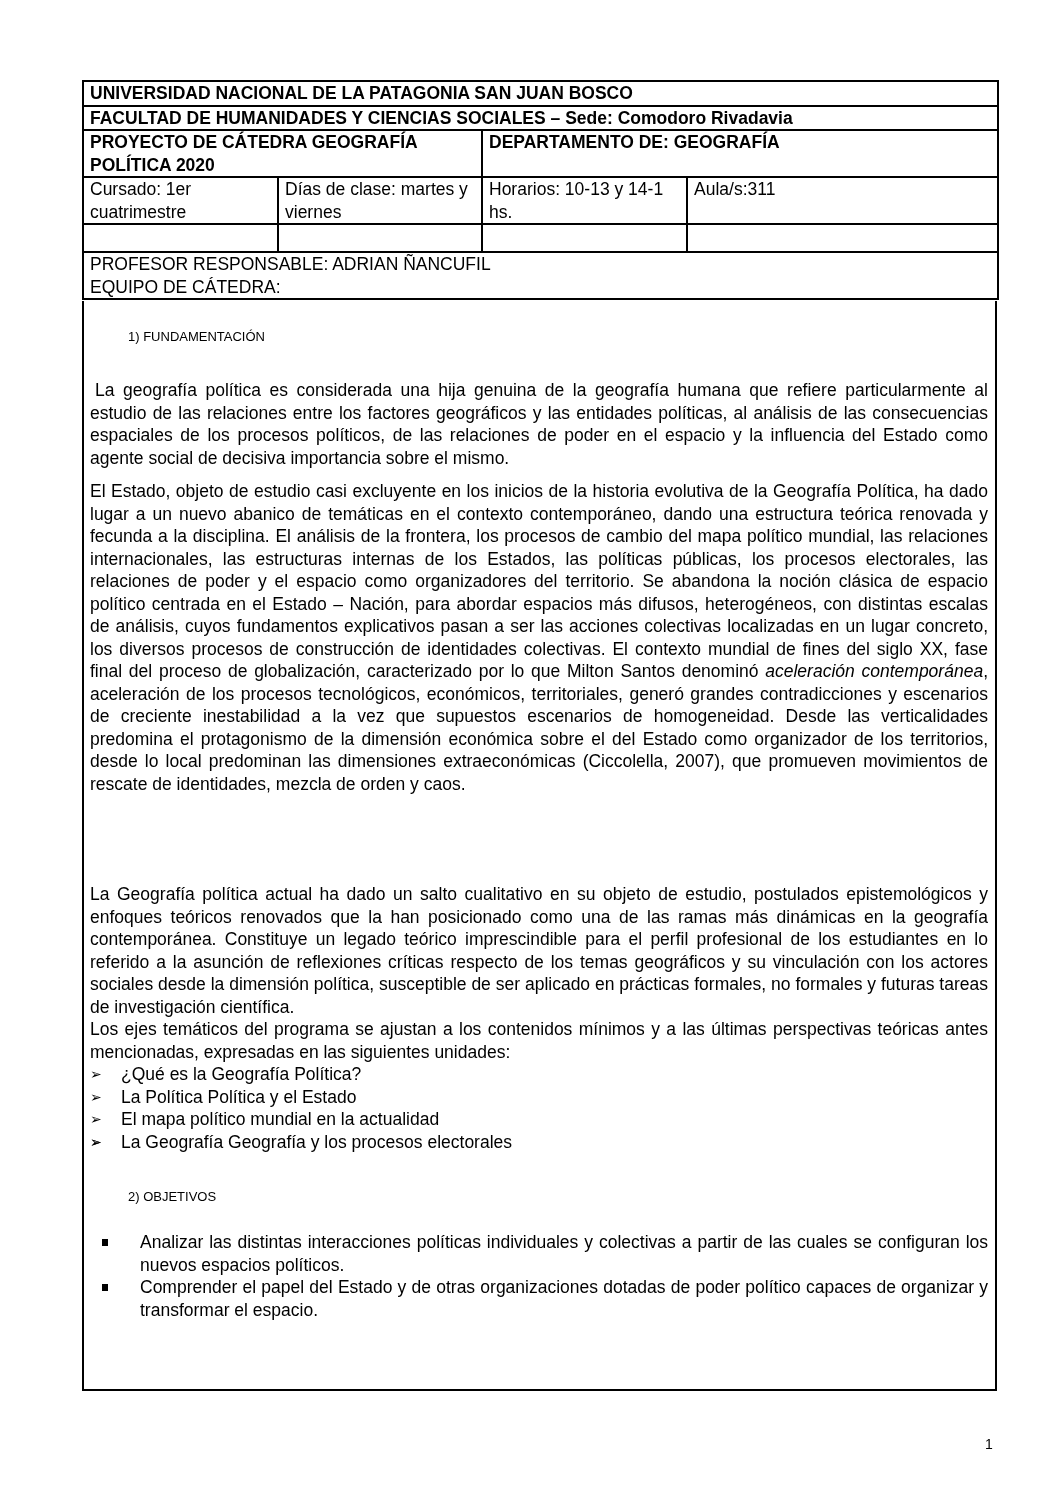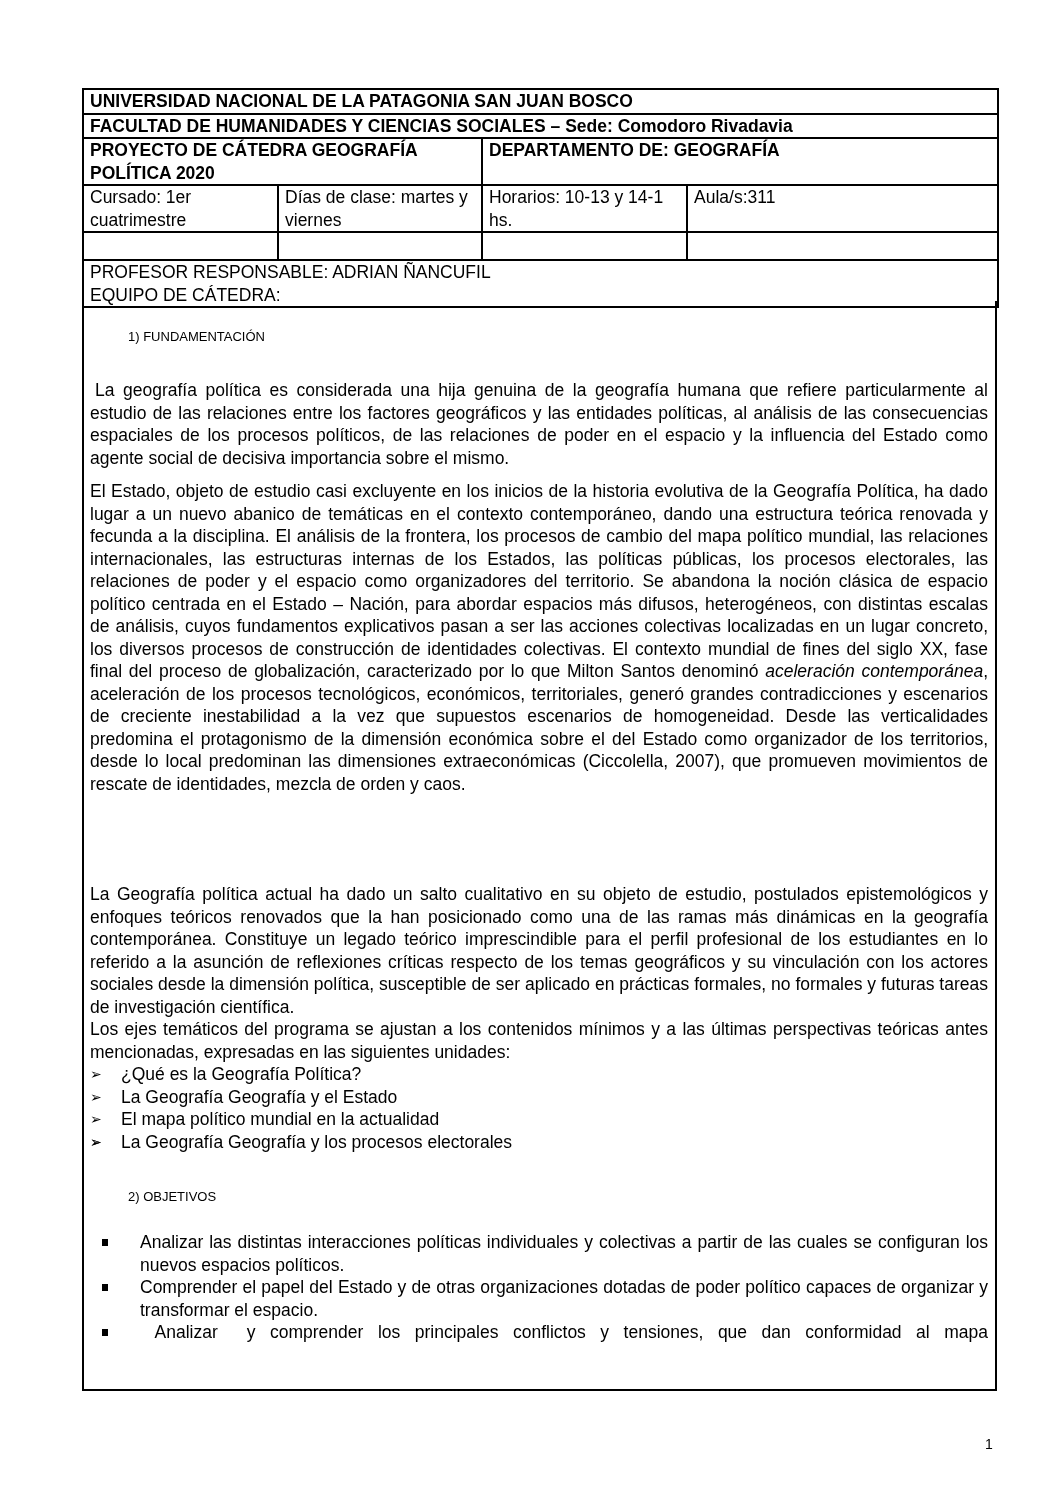--- a/index.html
+++ b/index.html
@@ -1,20 +1,20 @@
 <!DOCTYPE html>
 <html><head>
 <meta charset="utf-8">
 <style>
   html, body { margin: 0; padding: 0; background: #ffffff; }
   body { width: 1058px; height: 1497px; position: relative; overflow: hidden;
          font-family: "Liberation Sans", sans-serif; color: #000; }
   .page { position: absolute; left: 0; top: 0; width: 1058px; height: 1497px; background: #fff; }
 
-  table.hdr { position: absolute; left: 82px; top: 88px; width: 915px; border-collapse: collapse; table-layout: fixed; }
+  table.hdr { position: absolute; left: 82px; top: 80px; width: 915px; border-collapse: collapse; table-layout: fixed; }
   table.hdr td { border: 2px solid #000; padding: 0 4px 0 6px; vertical-align: top;
                  font-size: 17.5px; line-height: 22.5px; }
   table.hdr td.b { font-weight: bold; }
   .r1 td { height: 21px; }
   .r2 td { height: 21px; }
   .r3 td { height: 45px; }
   .r4 td { height: 44px; }
   .r5 td { height: 26px; }
   .r6 td { height: 44px; }
 
@@ -96,33 +96,32 @@
 
       <p class="j p2">
         <span>El Estado, objeto de estudio casi excluyente en los inicios de la historia evolutiva de la Geografía Política, ha dado lugar a un nuevo abanico de temáticas en el contexto contemporáneo, dando una estructura teórica renovada y fecunda a la disciplina. El análisis de la frontera, los procesos de cambio del mapa político mundial, las relaciones internacionales, las estructuras internas de los Estados, las políticas públicas, los procesos electorales, las relaciones de poder y el espacio como organizadores del territorio. Se abandona la noción clásica de espacio político centrada en el Estado – Nación, para abordar espacios más difusos, heterogéneos, con distintas escalas de análisis, cuyos fundamentos explicativos pasan a ser las acciones colectivas localizadas en un lugar concreto, los diversos procesos de construcción de identidades colectivas. El contexto mundial de fines del siglo XX, fase final del proceso de globalización, caracterizado por lo que Milton Santos denominó </span><i>aceleración contemporánea</i><span>, aceleración de los procesos tecnológicos, económicos, territoriales, generó grandes contradicciones y escenarios de creciente inestabilidad a la vez que supuestos escenarios de homogeneidad. Desde las verticalidades predomina el protagonismo de la dimensión económica sobre el del Estado como organizador de los territorios, desde lo local predominan las dimensiones extraeconómicas (Ciccolella, 2007), que promueven movimientos de rescate de identidades, mezcla de orden y caos.</span>
       </p>
 
       <div class="block3">
         <p class="j">La Geografía política actual ha dado un salto cualitativo en su objeto de estudio, postulados epistemológicos y enfoques teóricos renovados que la han posicionado como una de las ramas más dinámicas en la geografía contemporánea. Constituye un legado teórico imprescindible para el perfil profesional de los estudiantes en lo referido a la asunción de reflexiones críticas respecto de los temas geográficos y su vinculación con los actores sociales desde la dimensión política, susceptible de ser aplicado en prácticas formales, no formales y futuras tareas de investigación científica.</p>
         <p class="j">Los ejes temáticos del programa se ajustan a los contenidos mínimos y a las últimas perspectivas teóricas antes mencionadas, expresadas en las siguientes unidades:</p>
         <ul class="arrows">
           <li><span class="arr">➢</span><span>¿Qué es la Geografía Política?</span></li>
-          <li><span class="arr">➢</span><span>La Geografía Geografía y el Estado</span></li>
+          <li><span class="arr">➢</span><span>La Política Política y el Estado</span></li>
           <li><span class="arr">➢</span><span>El mapa político mundial en la actualidad</span></li>
           <li><span class="arr">➢</span></li>
           <li><span class="arr">➢</span><span>La Geografía Geografía y los procesos electorales</span></li>
         </ul>
       </div>
 
       <div class="sec-title sec2">2)  OBJETIVOS</div>
 
       <ul class="squares">
         <li><span class="sq"></span></li>
         <li><span class="sq"></span><span>Analizar las distintas interacciones políticas individuales y colectivas a partir de las cuales se configuran los nuevos espacios políticos.</span></li>
         <li><span class="sq"></span><span>Comprender el papel del Estado y de otras organizaciones dotadas de poder político capaces de organizar y transformar el espacio.</span></li>
-        <li style="text-align-last: justify;"><span class="sq"></span><span style="white-space: pre-wrap;"> Analizar  y comprender los principales conflictos y tensiones, que dan conformidad al mapa</span></li>
       </ul>
 
     </div>
   </div>
 
   <div class="pagenum">1</div>
 </div>
 
 </body></html>

